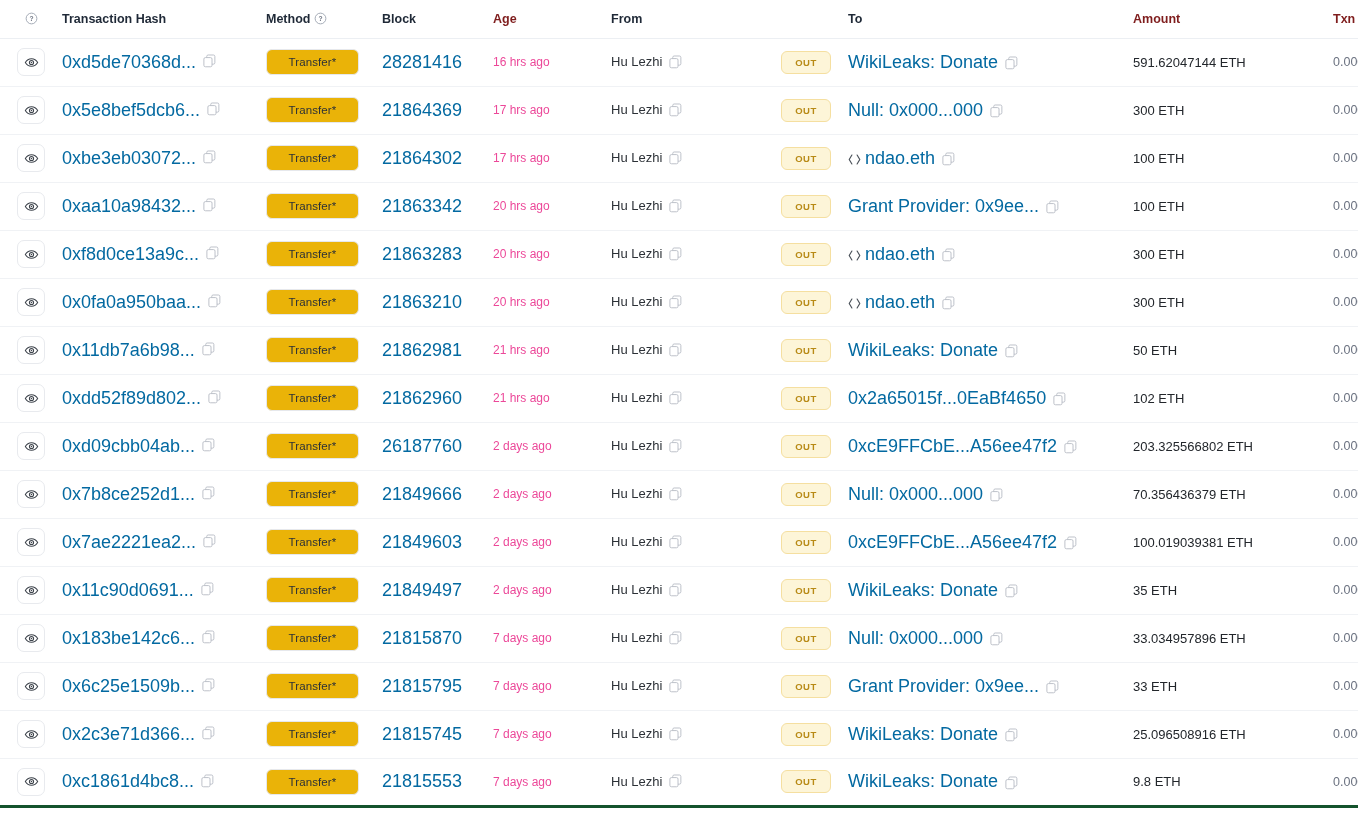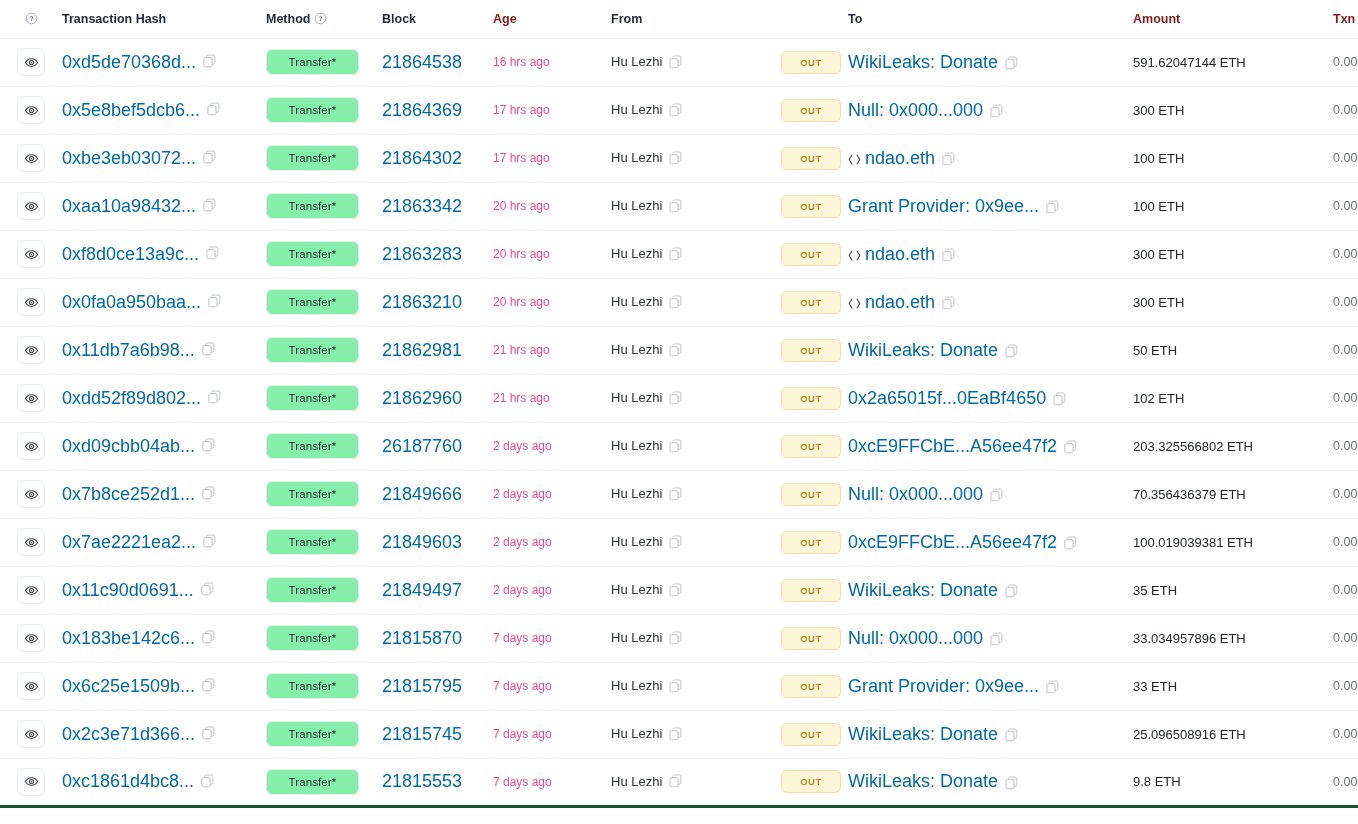--- a/index.html
+++ b/index.html
@@ -101,33 +101,33 @@
   
   .method-pill {
     display: inline-flex;
     align-items: center;
     justify-content: center;
     min-width: 93px;
     height: 26px;
     padding: 0 8px;
     border: 1px solid #e6e8ec;
     border-radius: 6px;
-    background: #86efac;
+    background: #eab308;
     font-size: 11.5px;
     color: #2c3137;
     cursor: pointer;
     letter-spacing: 0.1px;
   }
 
   
   .dir-badge {
     display: inline-flex;
     align-items: center;
     justify-content: center;
-    width: 60px;
+    width: 50px;
     height: 23px;
     border-radius: 6px;
     background: #fdf5d8;
     border: 1px solid #f5dfa0;
     color: #b88a16;
     font-size: 9.5px;
     font-weight: 700;
     letter-spacing: 0.5px;
   }
 
@@ -248,21 +248,21 @@
                 <path d="M1.6 9S4.2 4.4 9 4.4 16.4 9 16.4 9 13.8 13.6 9 13.6 1.6 9 1.6 9Z" fill="none" stroke="#3d434b" stroke-width="1.25"></path>
                 <circle cx="9" cy="9" r="2.5" fill="none" stroke="#3d434b" stroke-width="1.25"></circle>
                 <circle cx="9" cy="9" r="0.95" fill="#3d434b"></circle>
               </svg>
             </span></td>
           <td class="td-hash"><a class="lnk hash-link" href="#">0xd5de70368d...</a><span class="copy-ic"><svg viewBox="0 0 16 17" width="13" height="14">
                 <rect x="4.6" y="1.1" width="10" height="11.3" rx="1.8" fill="none" stroke="#b9bec6" stroke-width="1.15"></rect>
                 <rect x="1.1" y="4.3" width="10" height="11.3" rx="1.8" fill="#ffffff" stroke="#b9bec6" stroke-width="1.15"></rect>
               </svg></span></td>
           <td class="td-method"><span class="method-pill">Transfer*</span></td>
-          <td class="td-block"><a class="lnk" href="#">21864538</a></td>
+          <td class="td-block"><a class="lnk" href="#">28281416</a></td>
           <td class="td-age">16 hrs ago</td>
           <td class="td-from"><span>Hu Lezhi</span><span class="copy-ic"><svg viewBox="0 0 16 17" width="13" height="14">
                 <rect x="4.6" y="1.1" width="10" height="11.3" rx="1.8" fill="none" stroke="#b9bec6" stroke-width="1.15"></rect>
                 <rect x="1.1" y="4.3" width="10" height="11.3" rx="1.8" fill="#ffffff" stroke="#b9bec6" stroke-width="1.15"></rect>
               </svg></span></td>
           <td class="td-dir"><span class="dir-badge">OUT</span></td>
           <td class="td-to"><a class="lnk" href="#">WikiLeaks: Donate</a><span class="copy-ic"><svg viewBox="0 0 16 17" width="13" height="14">
                 <rect x="4.6" y="1.1" width="10" height="11.3" rx="1.8" fill="none" stroke="#b9bec6" stroke-width="1.15"></rect>
                 <rect x="1.1" y="4.3" width="10" height="11.3" rx="1.8" fill="#ffffff" stroke="#b9bec6" stroke-width="1.15"></rect>
               </svg></span></td>

